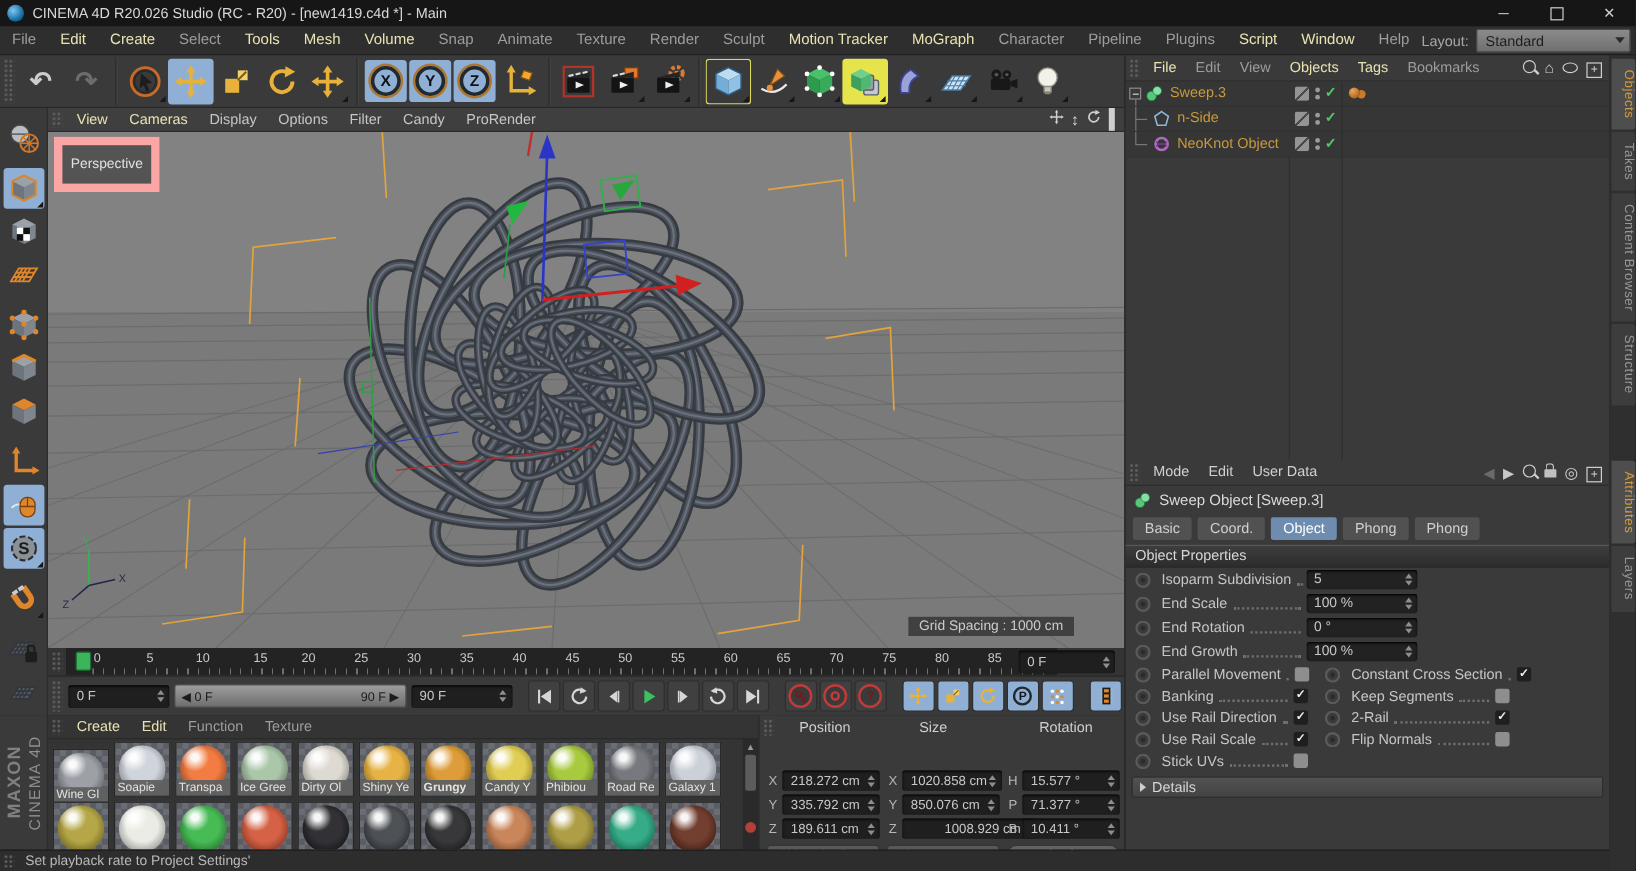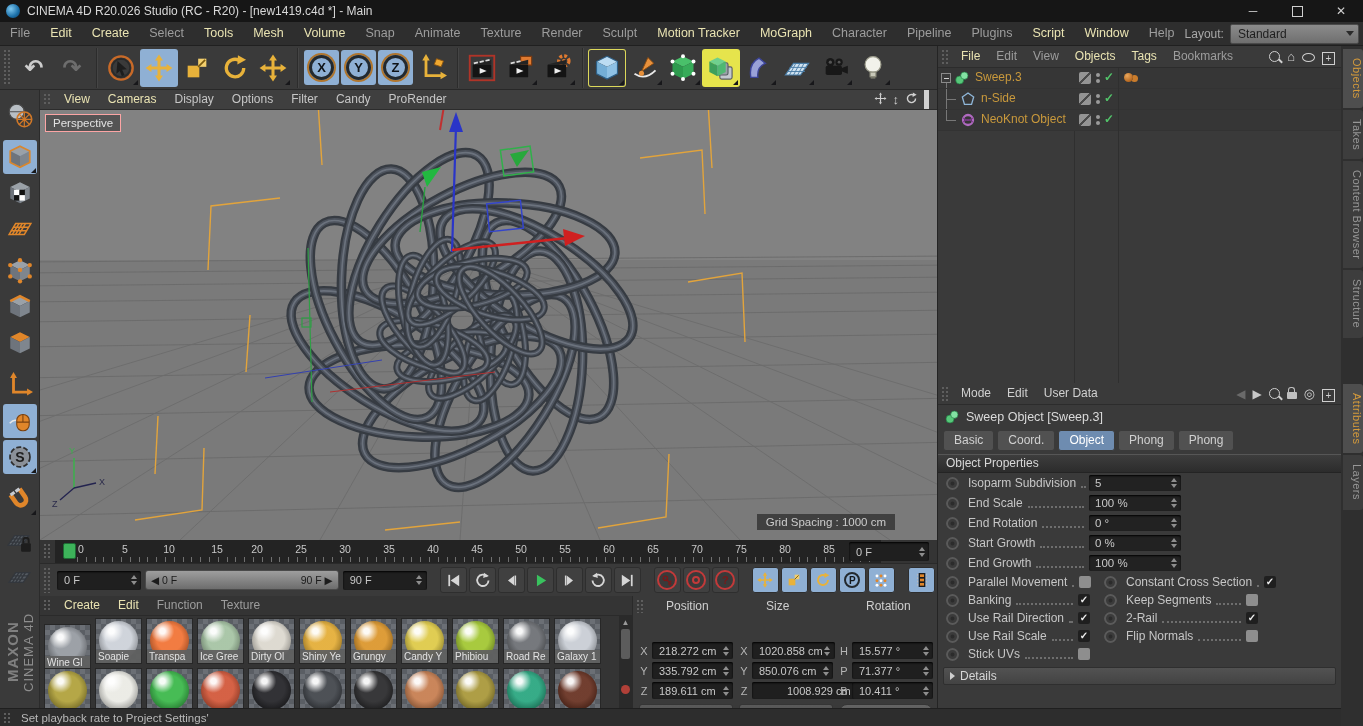--- a/index.html
+++ b/index.html
@@ -60,22 +60,22 @@
   
   #viewport{left:40px;top:90px;width:897px;height:450px;background:#3f3f3f;}
   #vp-menu{height:20px;background:#3f3f3f;border-bottom:1px solid #2c2c2c;display:flex;align-items:center;box-sizing:border-box;}
   #vp-menu .mi{padding:0 9px;font-size:12px;line-height:19px;}
   #vp-menu .mi.dim{color:#c6c6c6;}
   #vp-nav{margin-left:auto;display:flex;align-items:center;gap:6px;padding-right:8px;color:#d0d0d0;}
   #vp-nav svg{width:13px;height:13px;}
   #vp-nav .udarrow{font-size:13px;line-height:13px;}
   #vp-nav .panesq{width:10px;height:9px;border:1.5px solid #d0d0d0;border-left-width:4px;}
   #vp-canvas{position:relative;width:897px;height:430px;background:#7e7e7e;overflow:hidden;}
-  #persp-chip{position:absolute;left:5px;top:4px;background:#545454;border:1px solid #fca5a5;color:#e2e2e2;
-        font-size:11.5px;padding:2px 7px;z-index:5;}
+  #persp-chip{position:absolute;left:5px;top:4px;background:#545454;border:7px solid #fca5a5;color:#e2e2e2;
+        font-size:11.5px;padding:10px 7px;z-index:5;}
   #grid-chip{position:absolute;right:42px;bottom:10px;background:rgba(58,58,58,.9);color:#cccccc;
         font-size:11.5px;padding:2px 9px;z-index:5;}
   #scene{position:absolute;left:0;top:0;}
 
   
   #timeline{left:40px;top:540px;width:897px;height:23px;background:#343434;display:flex;box-sizing:border-box;}
   #ruler{position:relative;width:826px;height:23px;background:#232323;flex:none;}
   .tick-label{position:absolute;top:3px;font-size:10.5px;color:#c9c9c9;transform:translateX(-50%);}
   #ruler-ticks{position:absolute;left:22px;width:796px;bottom:1px;height:5px;
       background-image:repeating-linear-gradient(90deg,#8a8a8a 0 1px,transparent 1px 8.8px);opacity:.75;}
@@ -933,21 +933,21 @@
         <div class="mname">Ice Gree</div>
       </div>
       <div class="mtile" style="left: 208px; top: 22px;">
         <div class="sphere" style="background-color: rgb(217, 213, 203);"></div>
         <div class="mname">Dirty Ol</div>
       </div>
       <div class="mtile" style="left: 259px; top: 22px;">
         <div class="sphere" style="background-color: rgb(226, 168, 42);"></div>
         <div class="mname">Shiny Ye</div>
       </div>
-      <div class="mtile" style="left: 310px; top: 22px;">
+      <div class="mtile" style="left: 310px; top: 22px; font-weight: bold;">
         <div class="sphere" style="background-color: rgb(217, 143, 30);"></div>
         <div class="mname">Grungy</div>
       </div>
       <div class="mtile" style="left: 361px; top: 22px;">
         <div class="sphere" style="background-color: rgb(220, 198, 59);"></div>
         <div class="mname">Candy Y</div>
       </div>
       <div class="mtile" style="left: 412px; top: 22px;">
         <div class="sphere" style="background-color: rgb(156, 195, 36);"></div>
         <div class="mname">Phibiou</div>
@@ -1238,33 +1238,20 @@
             </span>
           </div>
           <span style="width: 160px;"></span>
         </div>
         <div class="am-row">
           <span class="radio"></span>
           <span class="am-label">End Rotation</span>
           <span class="leader"></span>
           <div class="afield">
             <span class="v">0 °</span>
-            <span class="spin">
-              <i class="up"></i>
-              <i class="dn"></i>
-            </span>
-          </div>
-          <span style="width: 160px;"></span>
-        </div>
-        <div class="am-row">
-          <span class="radio"></span>
-          <span class="am-label">Start Growth</span>
-          <span class="leader"></span>
-          <div class="afield">
-            <span class="v">0 %</span>
             <span class="spin">
               <i class="up"></i>
               <i class="dn"></i>
             </span>
           </div>
           <span style="width: 160px;"></span>
         </div>
         <div class="am-row">
           <span class="radio"></span>
           <span class="am-label">End Growth</span>

